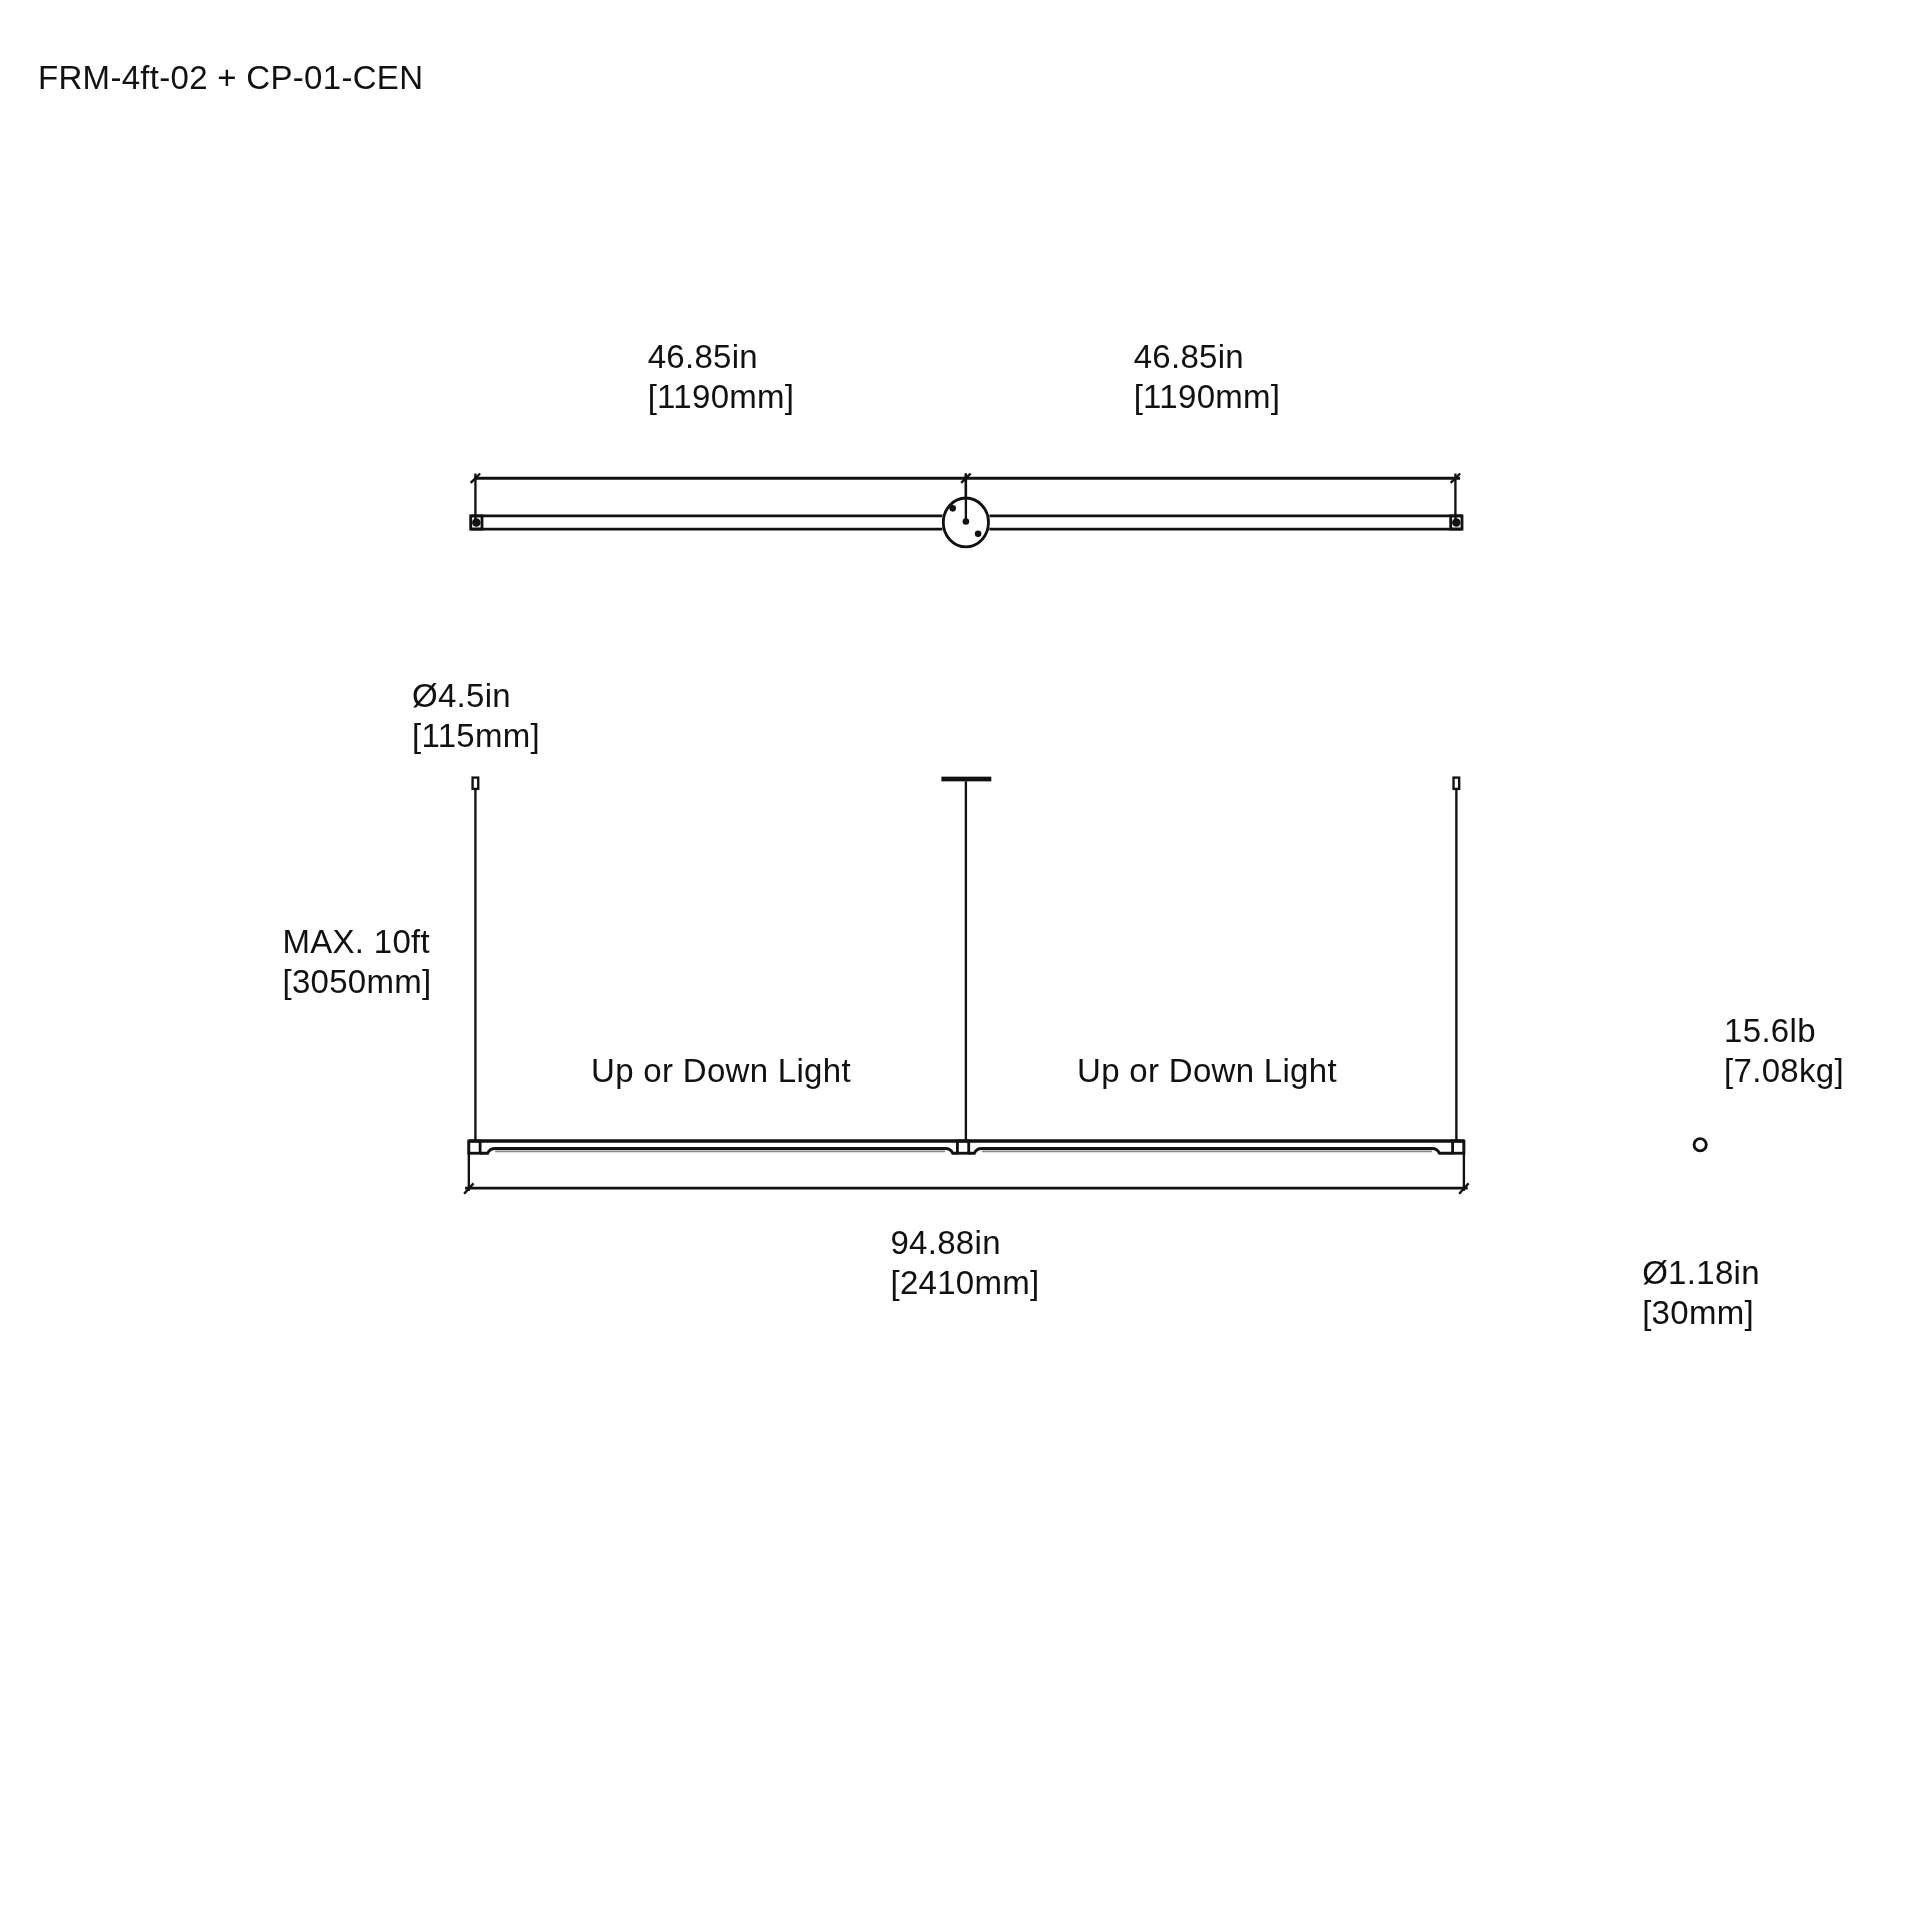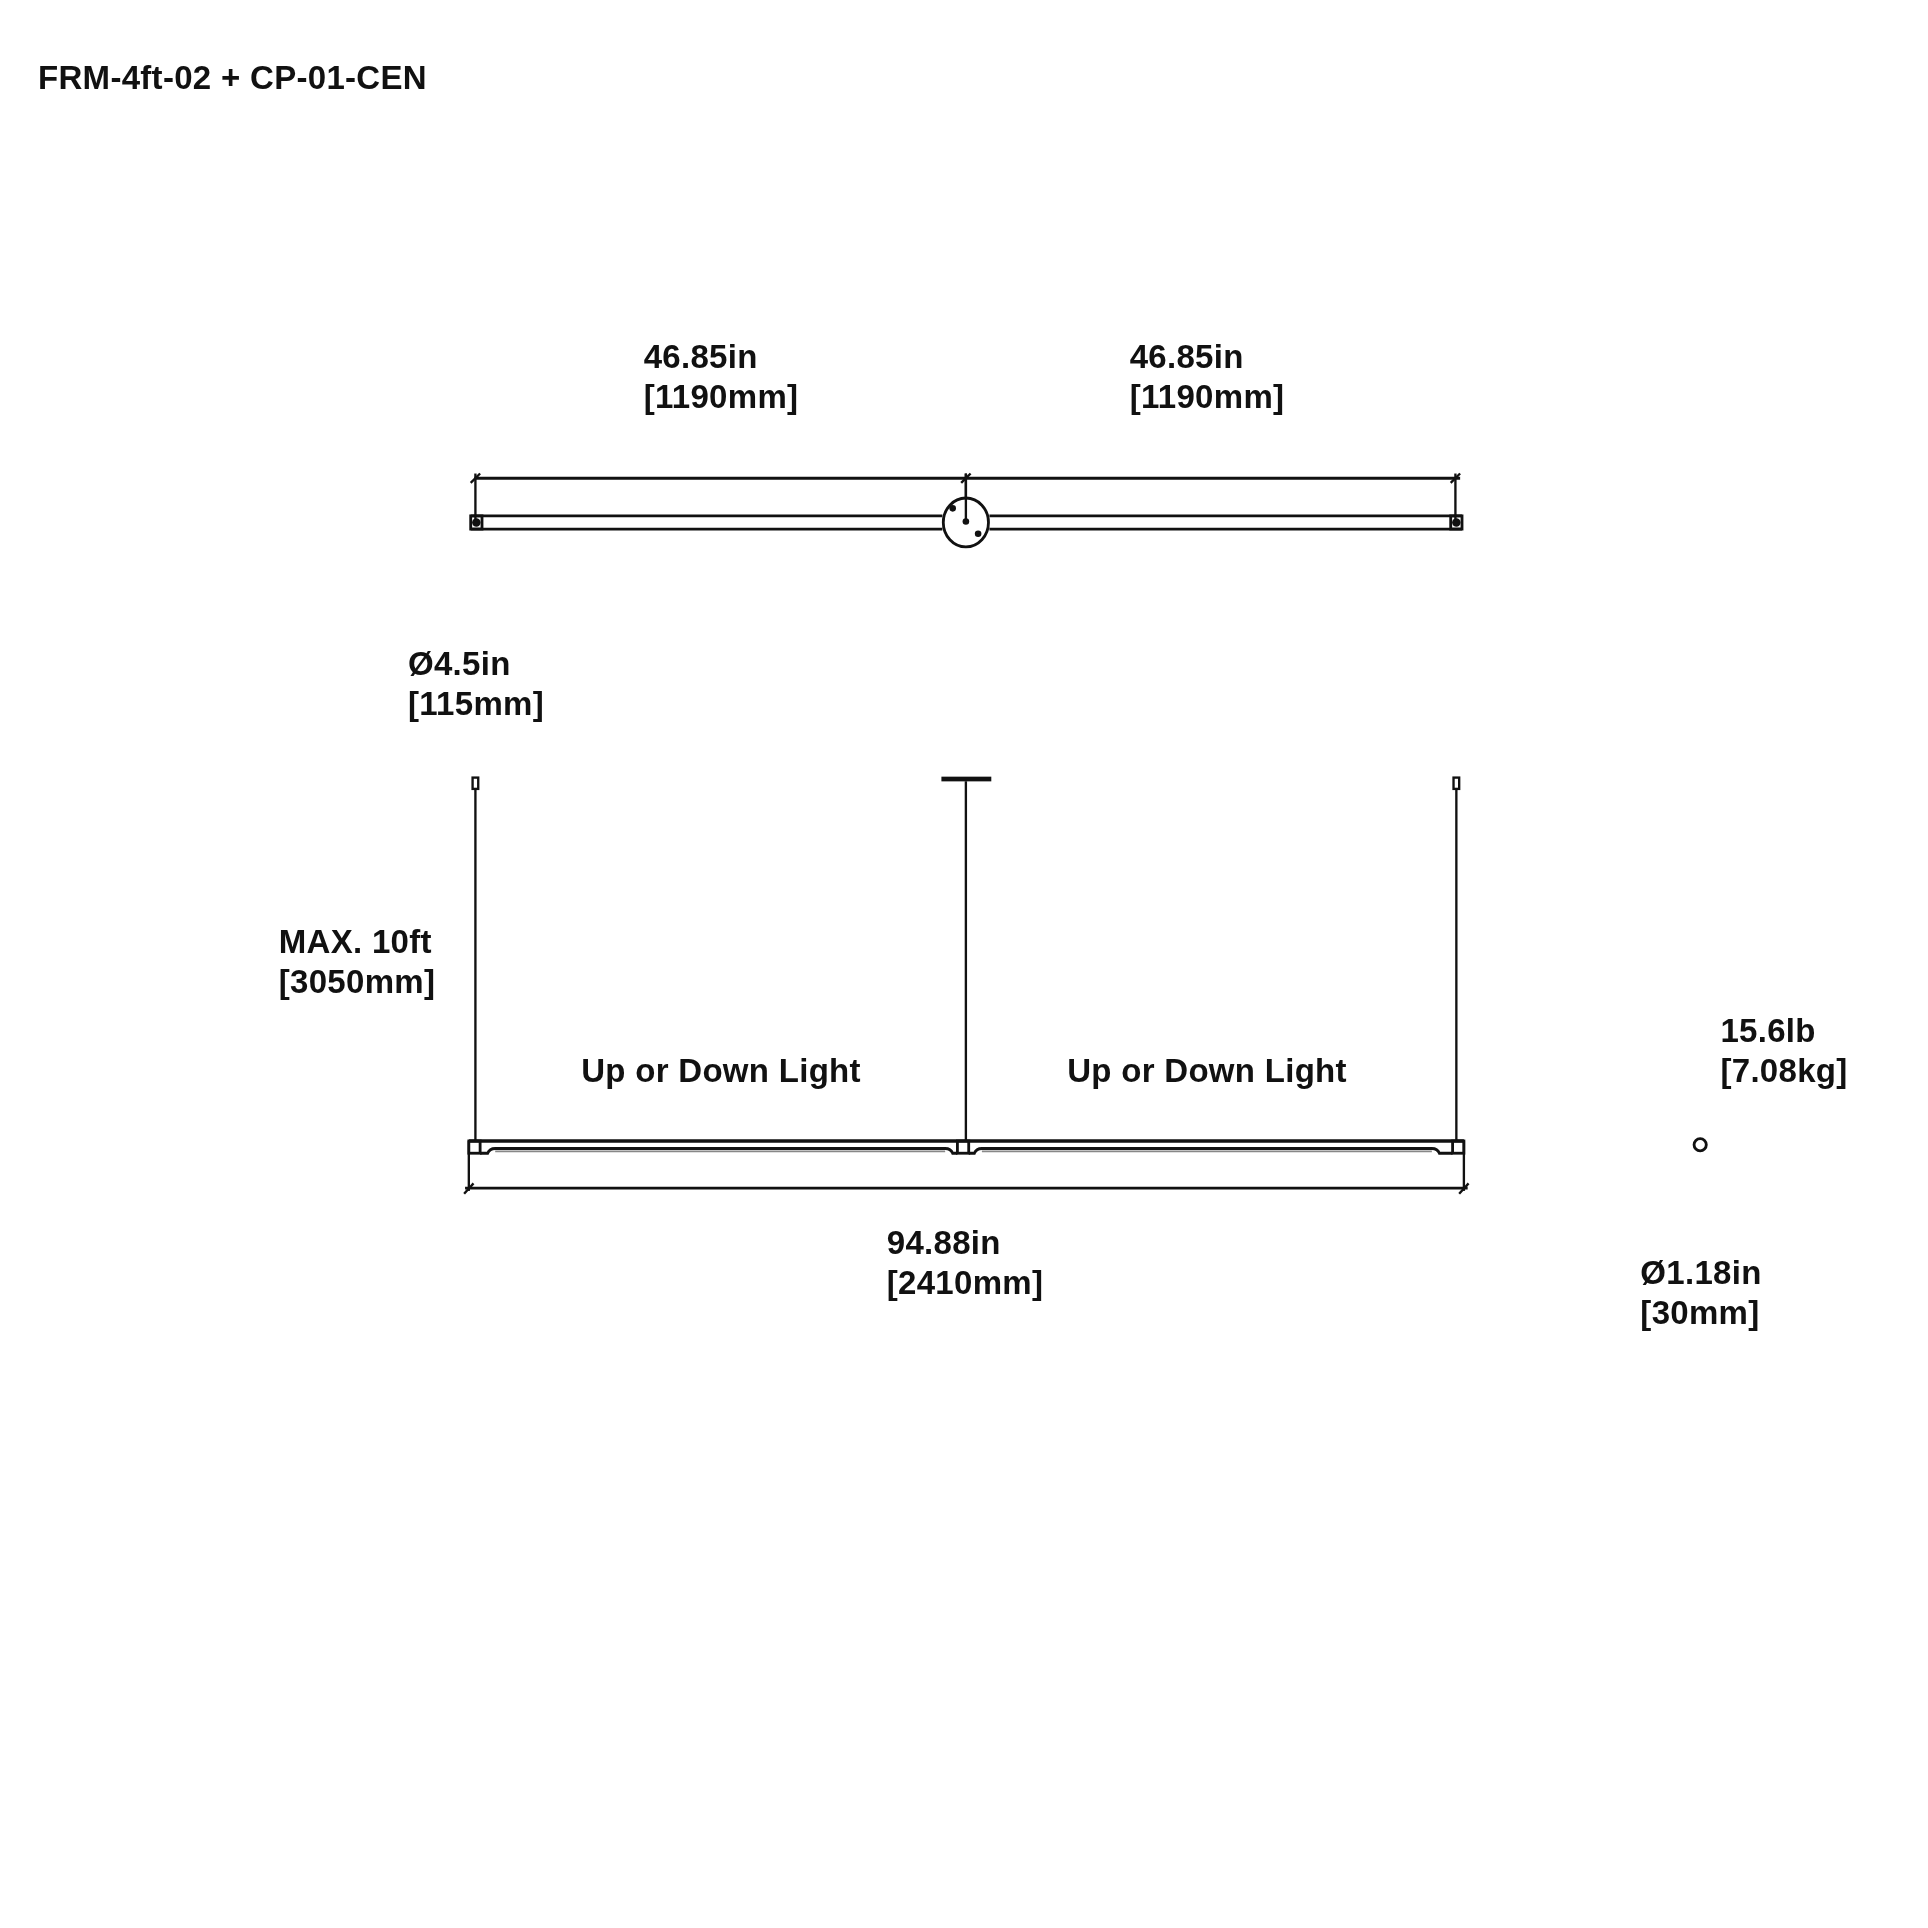--- a/index.html
+++ b/index.html
@@ -1,39 +1,39 @@
 <!DOCTYPE html>
 <html style="font-size:15px"><head>
 <meta charset="utf-8">
 <style>
   html, body { margin: 0; padding: 0; background: #ffffff; }
   body { width: 1928px; height: 1928px; position: relative; overflow: hidden;
          font-family: "Liberation Sans", "DejaVu Sans", sans-serif; color: #111111; }
   .txt { position: absolute; white-space: nowrap; font-size: 33px; line-height: 40px;
-         letter-spacing: 0.3px; color: #111111; font-weight: bold; }
+         letter-spacing: 0.3px; color: #111111; }
   .center { transform: translateX(-50%); text-align: left; }
   .title { left: 38px; top: 58px; font-size: 33px; }
   svg.drawing { position: absolute; left: 0; top: 0; width: 1928px; height: 1928px; }
   .stroke { stroke: #111111; fill: none; }
 </style>
 </head>
 <body>
 
 <div class="txt title">FRM-4ft-02 + CP-01-CEN</div>
 
 <div class="txt center" style="left:721px; top:337px;">
   <div>46.85in</div>
   <div>[1190mm]</div>
 </div>
 <div class="txt center" style="left:1207px; top:337px;">
   <div>46.85in</div>
   <div>[1190mm]</div>
 </div>
 
-<div class="txt center" style="left:476px; top:644px;">
+<div class="txt center" style="left:476px; top:676px;">
   <div>Ø4.5in</div>
   <div>[115mm]</div>
 </div>
 <div class="txt center" style="left:357px; top:922px;">
   <div>MAX. 10ft</div>
   <div>[3050mm]</div>
 </div>
 <div class="txt center" style="left:721px; top:1051px;">Up or Down Light</div>
 <div class="txt center" style="left:1207px; top:1051px;">Up or Down Light</div>
 <div class="txt center" style="left:965px; top:1223px;">

